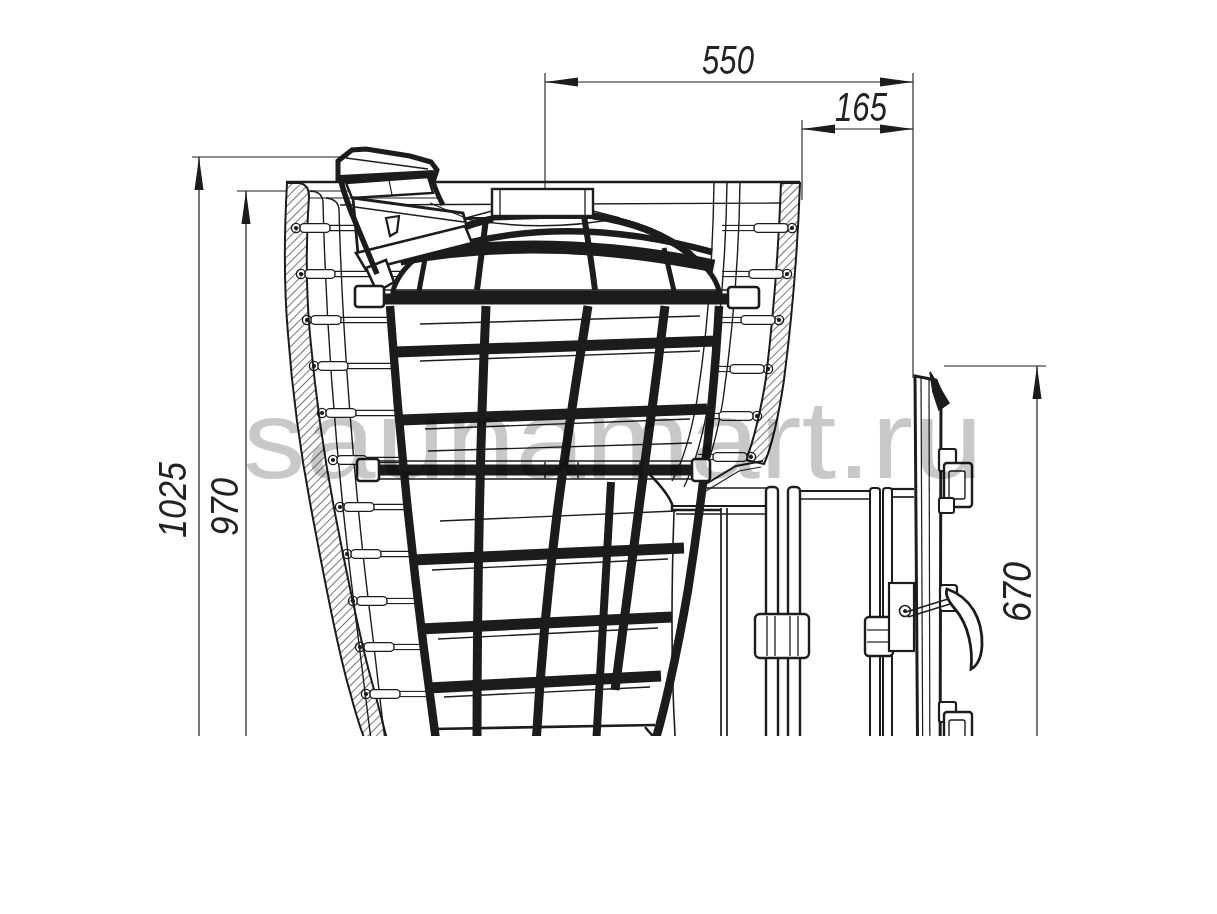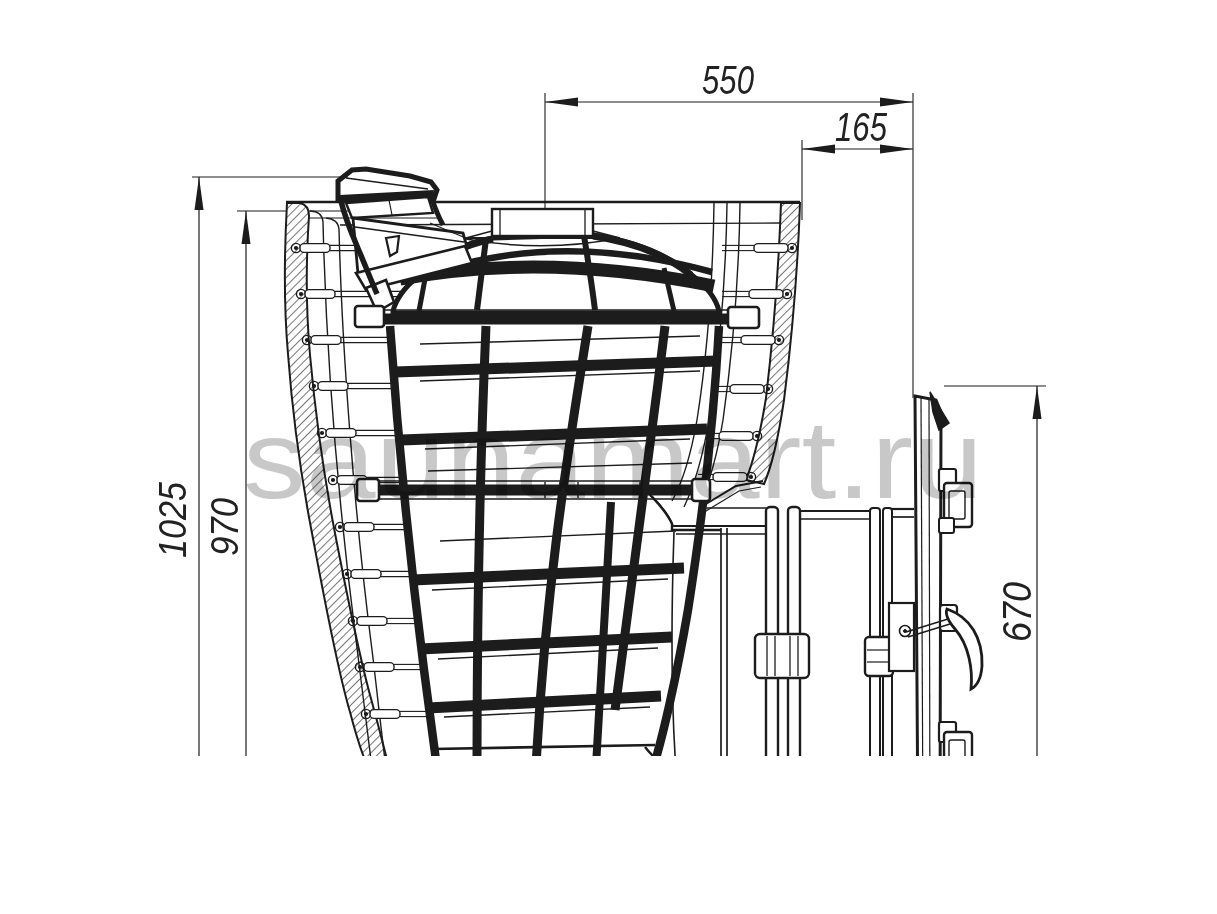--- a/index.html
+++ b/index.html
@@ -1,16 +1,16 @@
 <!DOCTYPE html>
 <html><head>
 <meta charset="utf-8">
 <style>
 html,body{margin:0;padding:0;background:#fff;}
-#page{width:1217px;height:736px;position:relative;background:#fca5a5;overflow:hidden;margin-top:20px;}
+#page{width:1217px;height:736px;position:relative;background:#fca5a5;overflow:hidden;}
 svg{position:absolute;left:0;top:0;}
 text{font-family:"Liberation Sans", sans-serif;}
 .dim{font-style:italic;fill:#222;}
 </style>
 </head>
 <body>
 <div id="page">
 <svg width="1217" height="914" viewBox="0 0 1217 914">
 <defs>
 <pattern id="hatch" patternUnits="userSpaceOnUse" width="6" height="6" patternTransform="rotate(45)">

